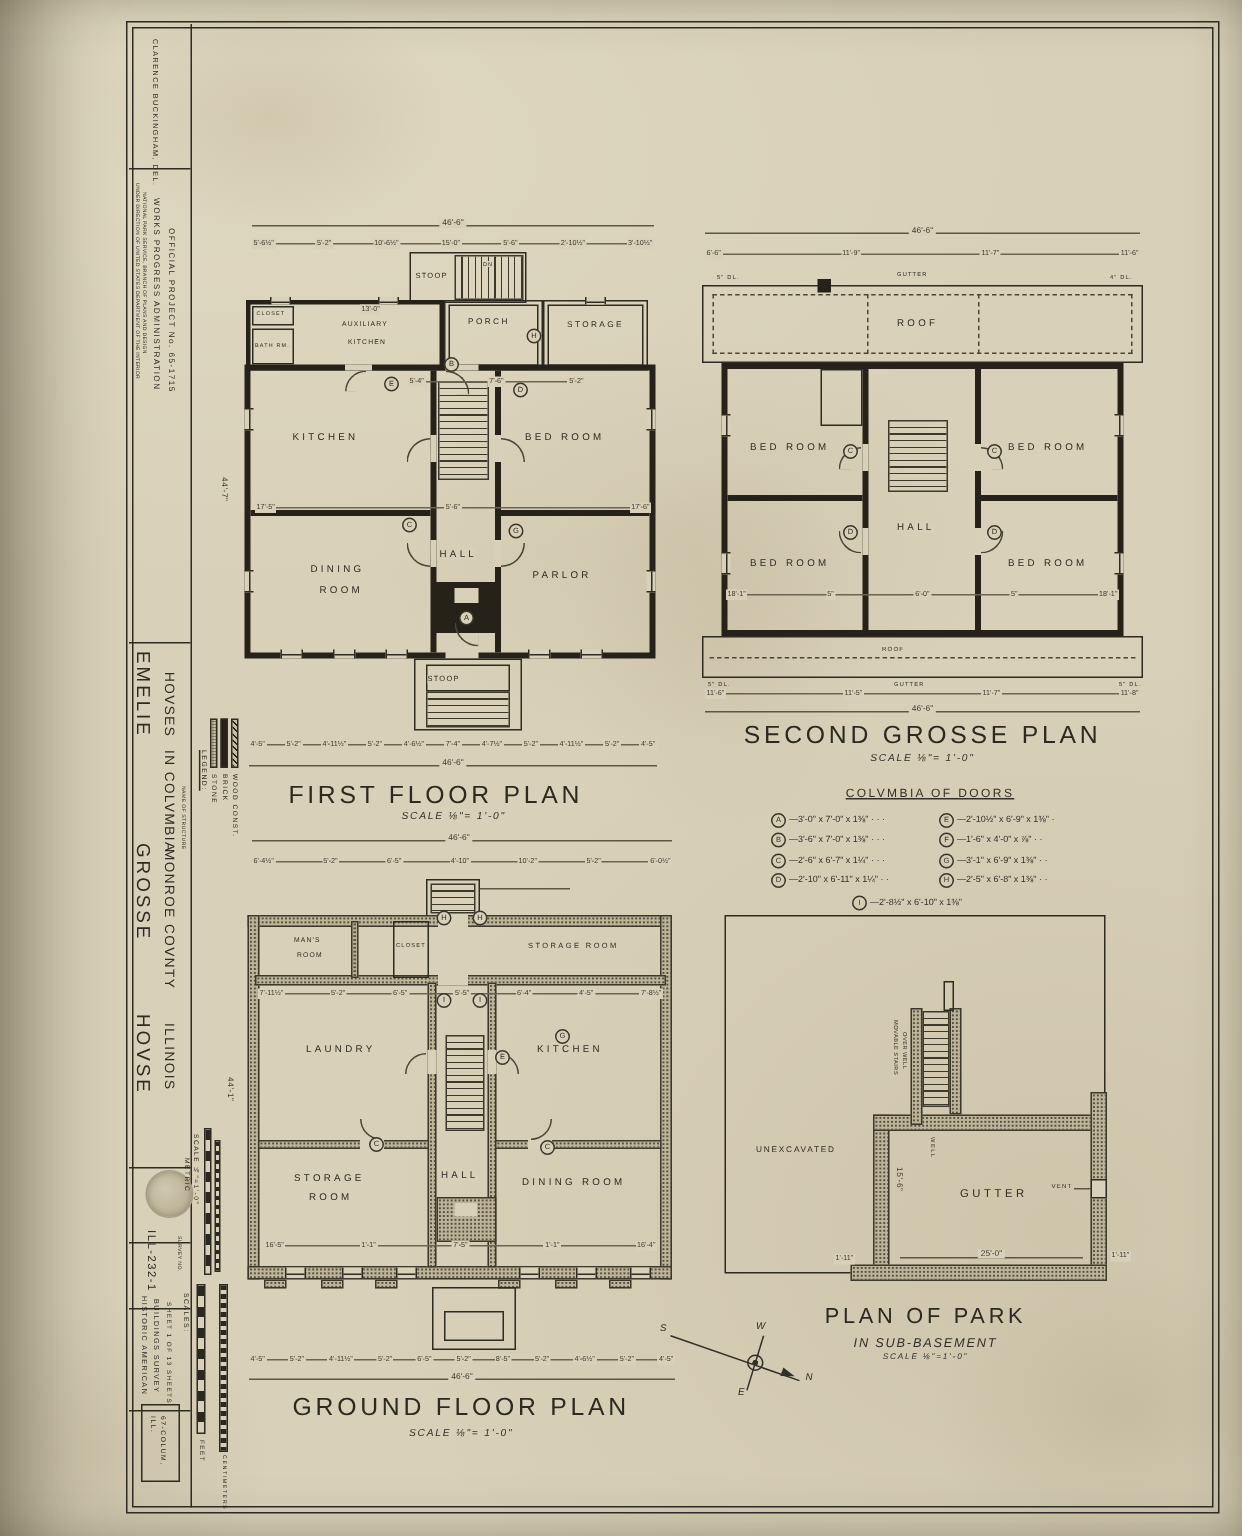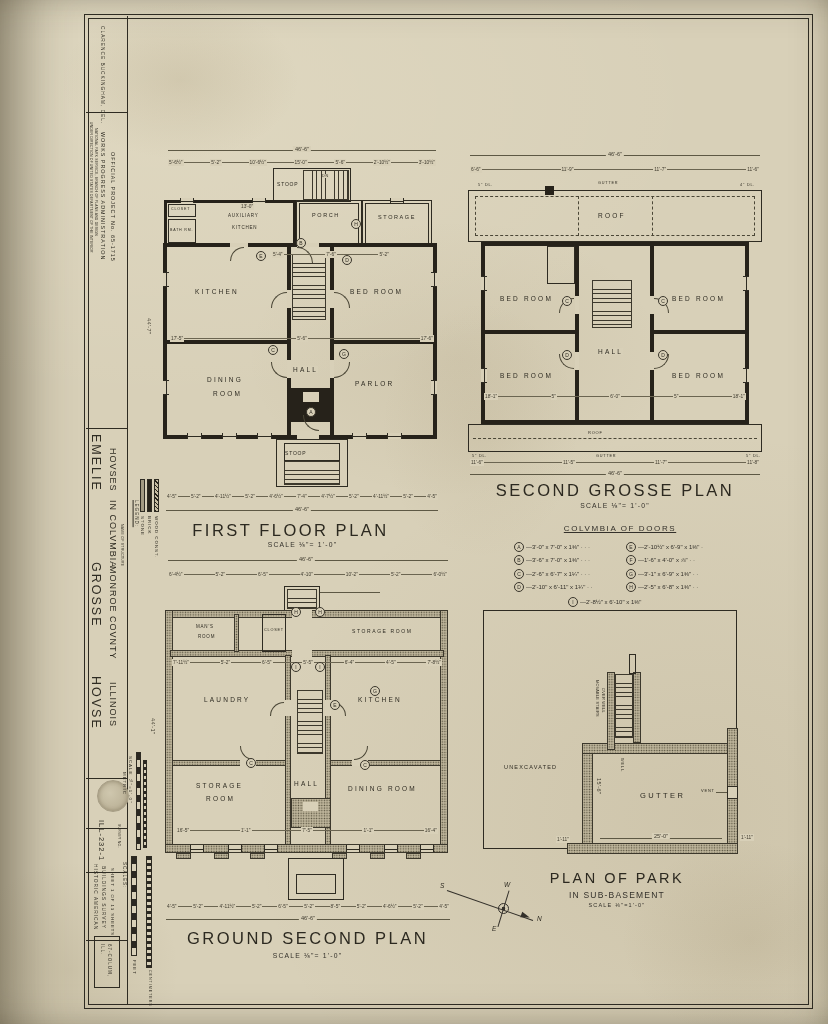--- a/index.html
+++ b/index.html
@@ -42,21 +42,21 @@
   .win::after{content:"";position:absolute;left:0;right:0;top:50%;height:.8px;background:var(--ink);}
   .winv{position:absolute;background:var(--paper);border-top:.8px solid var(--ink);border-bottom:.8px solid var(--ink);}
   .winv::after{content:"";position:absolute;top:0;bottom:0;left:50%;width:.8px;background:var(--ink);}
   .dline{position:absolute;height:.9px;background:var(--line);}
   .dlabel{position:absolute;font-size:5.6px;color:var(--dim);background:var(--paper);padding:0 2px;transform:translateX(-50%);white-space:nowrap;z-index:3;}
   .dimrow{position:absolute;display:flex;justify-content:space-between;align-items:center;z-index:2;}
   .dimrow::before{content:"";position:absolute;left:0;right:0;top:50%;height:.7px;background:#6b6551;}
   .dim{position:relative;font-size:4.8px;color:var(--dim);background:var(--paper);padding:0 1px;white-space:nowrap;line-height:7px;z-index:1;}
   .vdim{position:absolute;writing-mode:vertical-rl;font-size:5.5px;color:var(--dim);letter-spacing:.4px;white-space:nowrap;}
   .ptitle{position:absolute;font-size:16.5px;letter-spacing:2.5px;text-align:center;color:#2c2920;white-space:nowrap;}
-  .pscale{position:absolute;font-size:6.8px;letter-spacing:1.2px;text-align:center;color:#33302a;white-space:nowrap;}
+  .pscale{position:absolute;font-size:6.8px;letter-spacing:1.2px;text-align:center;color:#33302a;white-space:nowrap;font-style:italic;}
   .dash{position:absolute;border-top:.9px dashed #4a4636;}
   .dashv{position:absolute;border-left:.9px dashed #4a4636;}
   .dl-mark{position:absolute;width:8px;height:8px;border:.7px solid #3a362c;border-radius:50%;
     font-size:5px;line-height:8px;text-align:center;background:var(--paper);color:var(--ink);z-index:4;}
   .cl{display:inline-block;width:8px;height:8px;border:.7px solid #3a362c;border-radius:50%;
     font-size:5px;line-height:8px;text-align:center;margin-right:2px;flex:none;}
   .schedrow{display:flex;align-items:center;height:13.5px;font-size:6px;color:#33302a;white-space:nowrap;}
   .bar{position:absolute;border:.7px solid var(--ink);box-sizing:border-box;
     background:repeating-linear-gradient(180deg,#2b2822 0 7px, var(--paper) 7px 14px);}
   .barm{position:absolute;border:.7px solid var(--ink);box-sizing:border-box;
@@ -469,21 +469,21 @@
         <span class="dim">8'-5"</span>
         <span class="dim">5'-2"</span>
         <span class="dim">4'-6½"</span>
         <span class="dim">5'-2"</span>
         <span class="dim">4'-5"</span>
       </div>
     <div class="dline" style="left:166px;top:919px;width:284px;"></div>
     <span class="dlabel" style="left:308px;top:915px;">46'-6"</span>
     <span class="vdim" style="left:150px;top:718px;">44'-1"</span>
 
-    <span class="ptitle" style="left:165px;top:929px;width:285px;">GROUND SECOND PLAN</span>
+    <span class="ptitle" style="left:165px;top:929px;width:285px;">GROUND FLOOR PLAN</span>
     <span class="pscale" style="left:165px;top:952px;width:285px;">SCALE ⅛"= 1'-0"</span>
   </div>
 
   <div>
     <div class="thin" style="left:483px;top:610px;width:254px;height:239px;border-width:1.1px;"></div>
     <span class="rls" style="left:504px;top:764px;font-size:5.5px;letter-spacing:1.2px;">UNEXCAVATED</span>
 
     <div class="swall" style="left:582px;top:743px;width:11px;height:110px;"></div>
     <div class="swall" style="left:582px;top:743px;width:155px;height:11px;"></div>
     <div class="swall" style="left:727px;top:728px;width:11px;height:125px;"></div>

